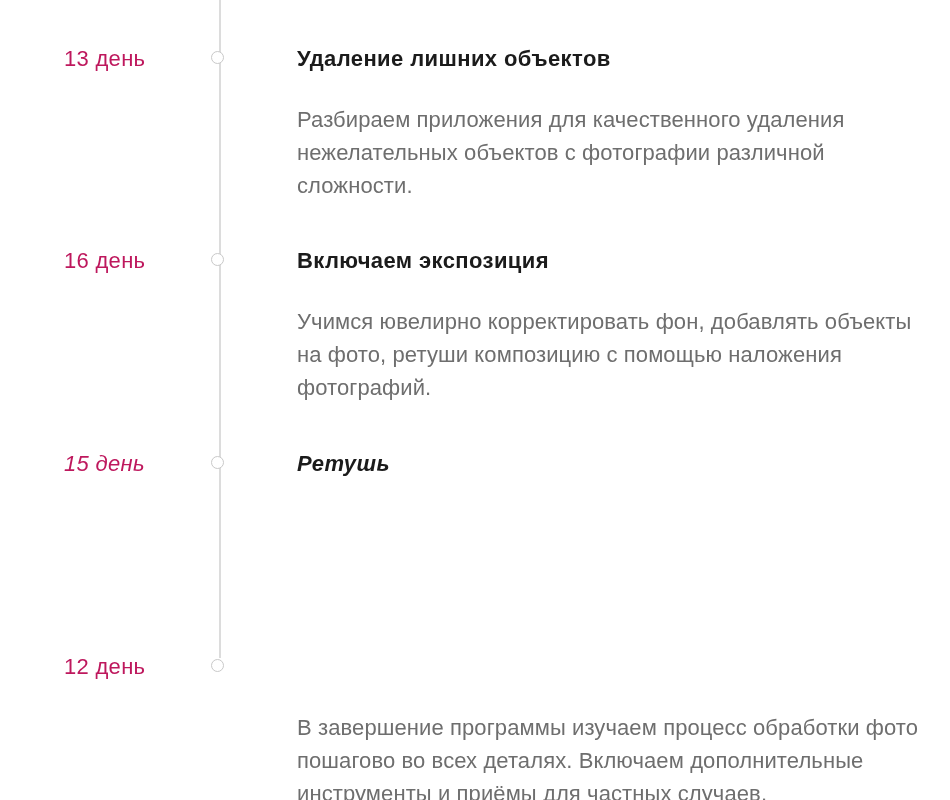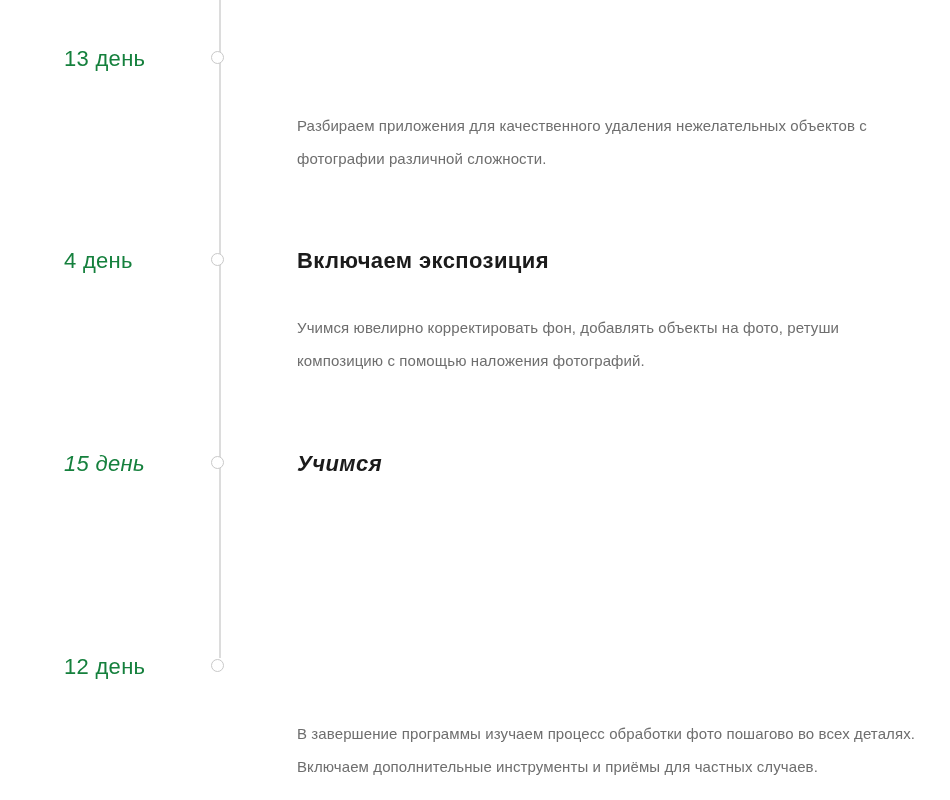--- a/index.html
+++ b/index.html
@@ -33,21 +33,21 @@
   .item-0 { top: 0; }
   .item-1 { top: 202px; }
   .item-2 { top: 405px; font-style: italic; }
   .item-3 { top: 608px; }
   .day {
     position: absolute;
     left: 64px;
     top: 46px;
     font-size: 22px;
     line-height: 26px;
-    color: #15803d;
+    color: #be185d;
     letter-spacing: 0.3px;
     white-space: nowrap;
   }
   .dot {
     position: absolute;
     left: 211px;
     top: 51px;
     width: 13px;
     height: 13px;
     border: 1.5px solid #c9c9c9;
@@ -62,51 +62,52 @@
     font-size: 22px;
     line-height: 27px;
     font-weight: 700;
     color: #1b1b1b;
     letter-spacing: 0.4px;
     white-space: nowrap;
   }
   .desc {
     position: absolute;
     left: 297px;
-    top: 109px;
+    top: 103px;
     width: 624px;
-    font-size: 15px;
+    font-size: 22px;
     line-height: 33px;
     color: #6e6e6e;
     letter-spacing: 0.1px;
   }
 </style>
 </head>
 <body>
 
 <div class="timeline">
   <div class="vline"></div>
 
   <div class="item item-0">
     <div class="day">13 день</div>
     <div class="dot"></div>
+    <div class="title">Удаление лишних объектов</div>
     <div class="desc">Разбираем приложения для качественного удаления нежелательных объектов с фотографии различной сложности.</div>
   </div>
 
   <div class="item item-1">
-    <div class="day">4 день</div>
+    <div class="day">16 день</div>
     <div class="dot"></div>
     <div class="title">Включаем экспозиция</div>
     <div class="desc">Учимся ювелирно корректировать фон, добавлять объекты на фото, ретуши композицию с помощью наложения фотографий.</div>
   </div>
 
   <div class="item item-2">
     <div class="day">15 день</div>
     <div class="dot"></div>
-    <div class="title">Учимся</div>
+    <div class="title">Ретушь</div>
   </div>
 
   <div class="item item-3">
     <div class="day">12 день</div>
     <div class="dot"></div>
     <div class="desc">В завершение программы изучаем процесс обработки фото пошагово во всех деталях. Включаем дополнительные инструменты и приёмы для частных случаев.</div>
   </div>
 </div>
 
 </body></html>

